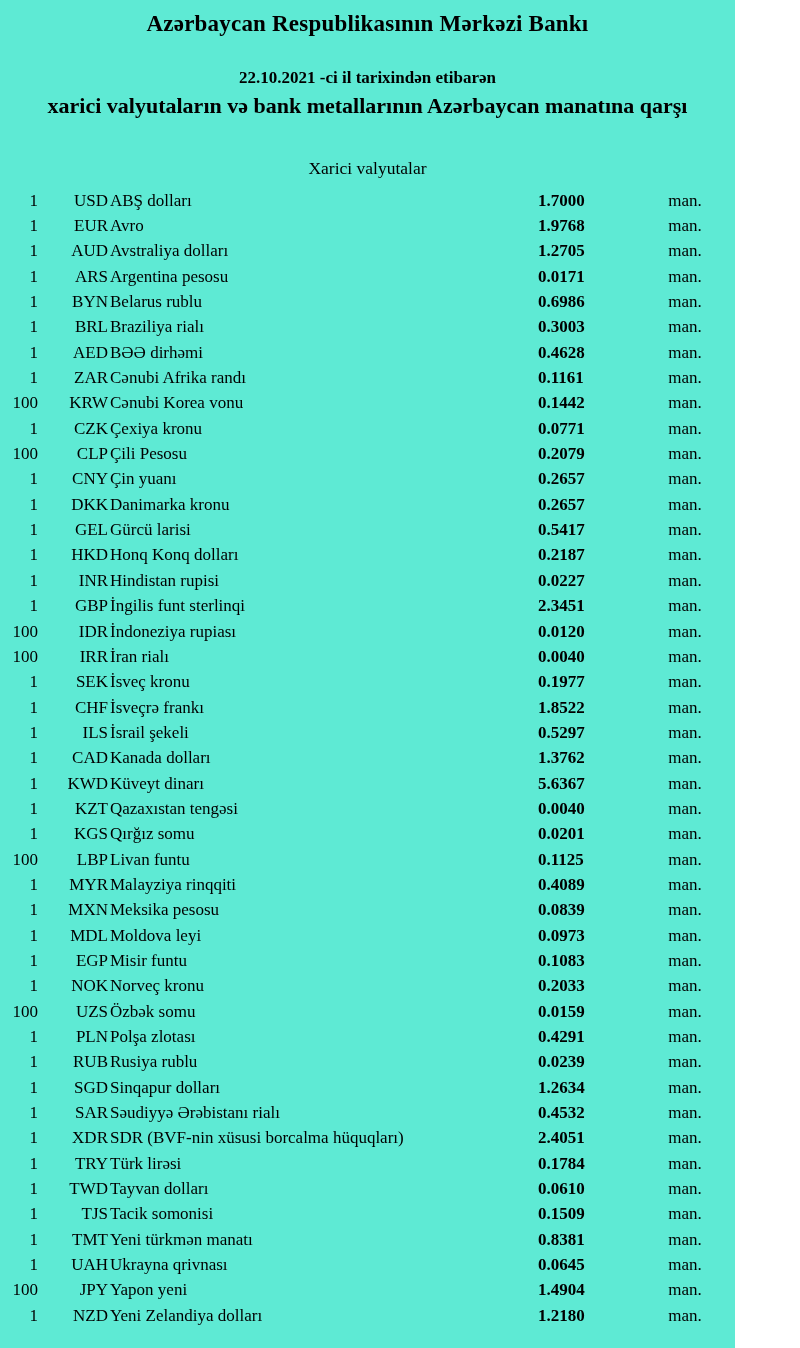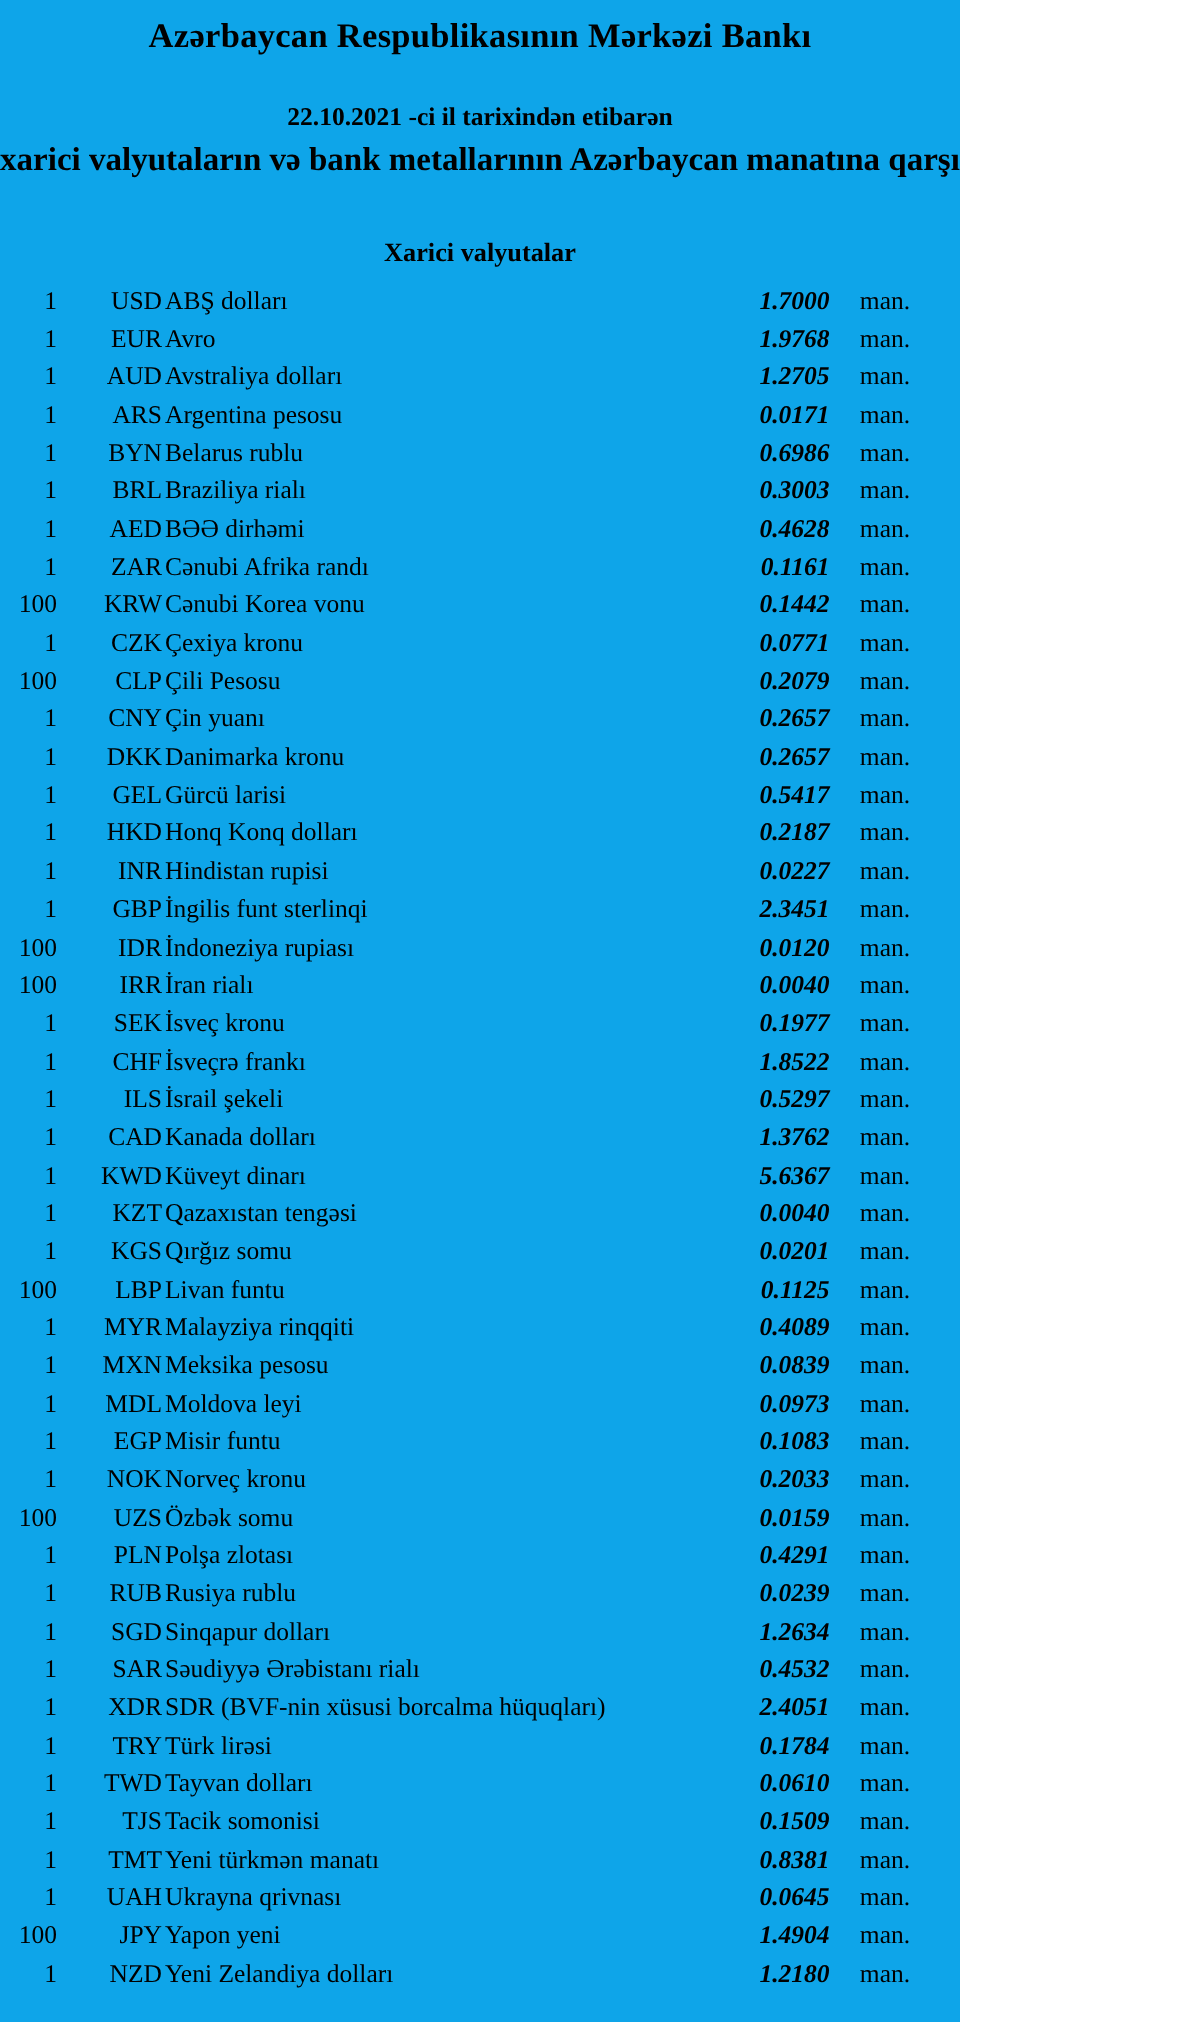--- a/index.html
+++ b/index.html
@@ -4,23 +4,23 @@
 <style>
   html, body {
     margin: 0;
     padding: 0;
     background: #ffffff;
     color: #000000;
     font-family: "Liberation Serif", "DejaVu Serif", serif;
   }
   .page {
     position: relative;
-    width: 640px;
+    width: 735px;
     height: 1348px;
-    background: #0ea5e9;
+    background: #5eead4;
     overflow: hidden;
     padding-top: 8px;
     box-sizing: border-box;
   }
   .hdr-title {
     height: 32px;
     line-height: 32px;
     text-align: center;
     font-size: 23px;
     font-weight: bold;
@@ -48,21 +48,21 @@
     font-size: 18px;
     font-weight: bold;
     letter-spacing: 0.3px;
   }
   .section-title {
     margin-top: 34px;
     height: 28px;
     line-height: 28px;
     text-align: center;
     font-size: 17.5px;
-    font-weight: bold;
+    font-weight: normal;
   }
   .rates-table {
     margin-top: 6px;
     padding-right: 29px;
   }
   .rate-row {
     display: grid;
     grid-template-columns: 40px 68px 1fr 110px 58px;
     height: 25.35px;
     align-items: center;
@@ -75,23 +75,21 @@
   .cell-code {
     text-align: right;
   }
   .cell-name {
     text-align: left;
     padding-left: 2px;
     white-space: nowrap;
     overflow: hidden;
   }
   .cell-rate {
-    text-align: right;
     font-weight: bold;
-    font-style: italic;
   }
   .cell-unit {
     text-align: center;
     padding-left: 16px;
   }
 </style>
 </head>
 <body>
 
 <div class="page">

